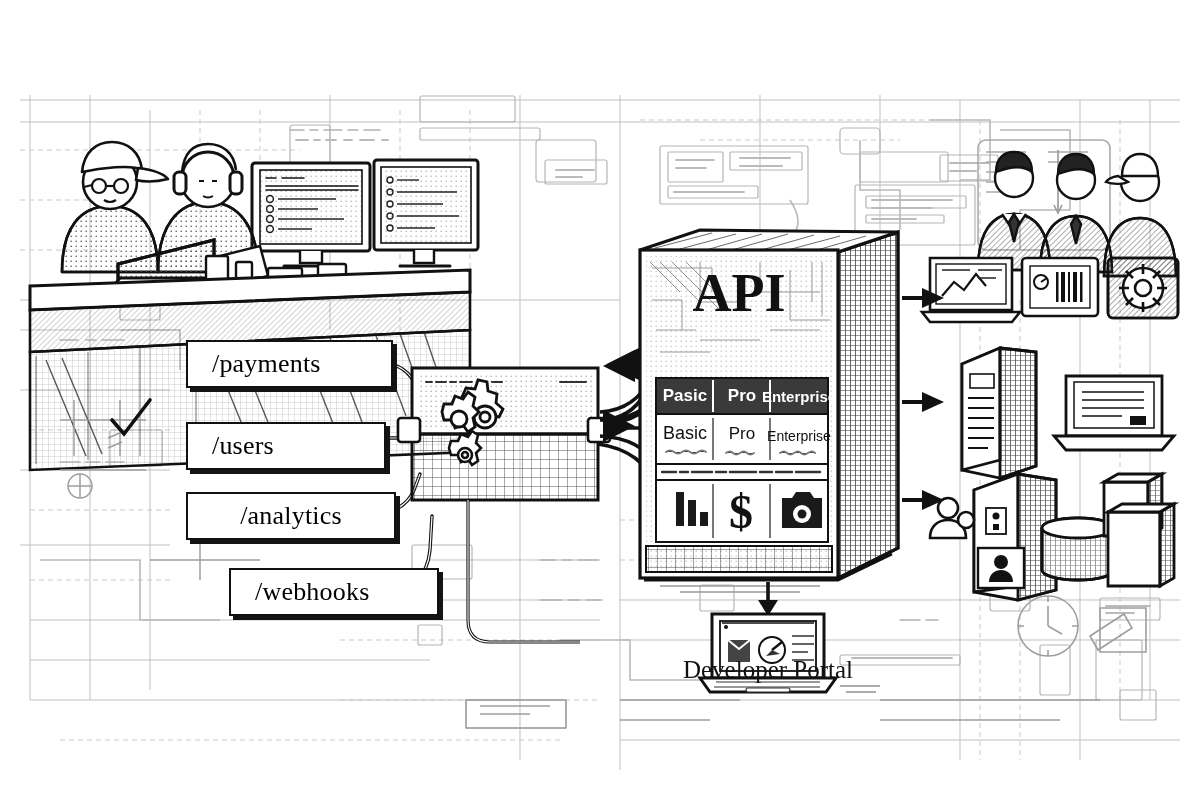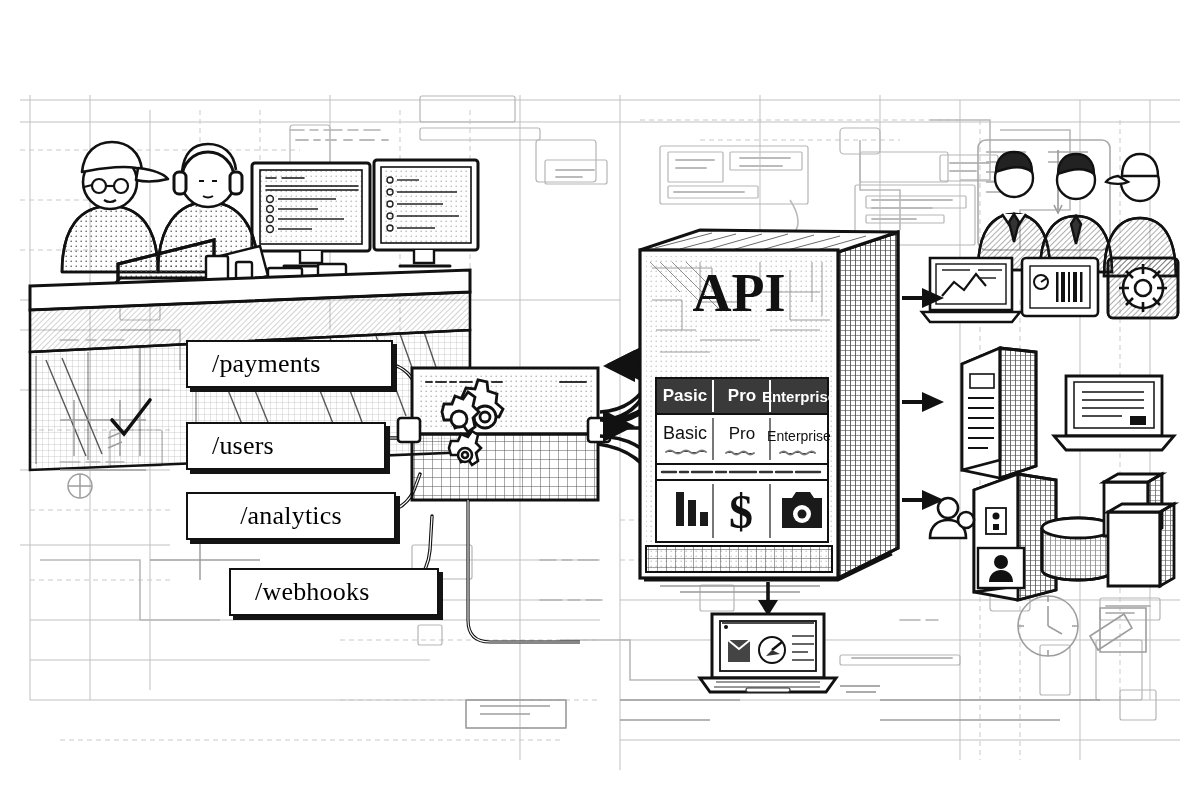--- a/index.html
+++ b/index.html
@@ -575,13 +575,14 @@
   <div class="tier-name" style="left:658px;top:420px;width:54px;height:24px;font-size:18px;">
     <span>Basic</span>
   </div>
   <div class="tier-name" style="left:715px;top:420px;width:54px;height:24px;font-size:17px;">
     <span>Pro</span>
   </div>
   <div class="tier-name" style="left:771px;top:420px;width:56px;height:24px;font-size:14px;">
     <span>Enterprise</span>
   </div>
 
+  <div class="portal-label" style="left:618px;top:656px;">Developer Portal</div>
 </div>
 
 </body></html>

